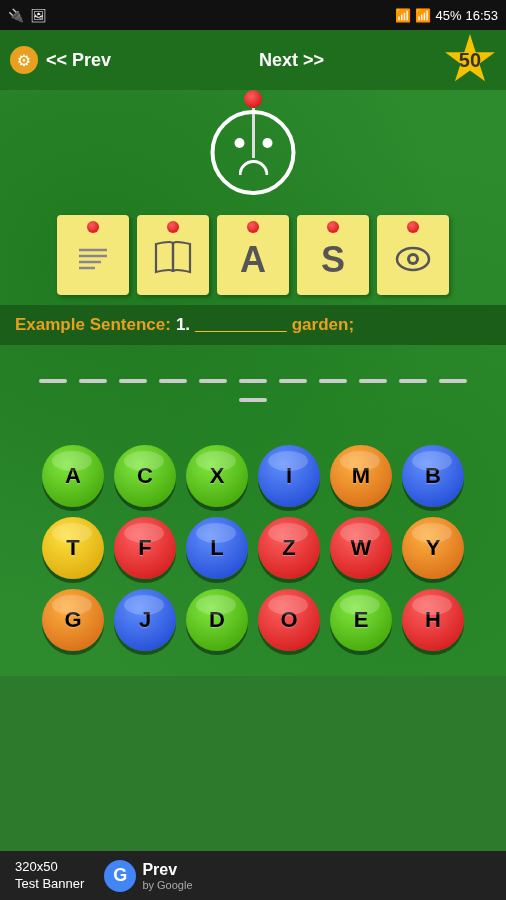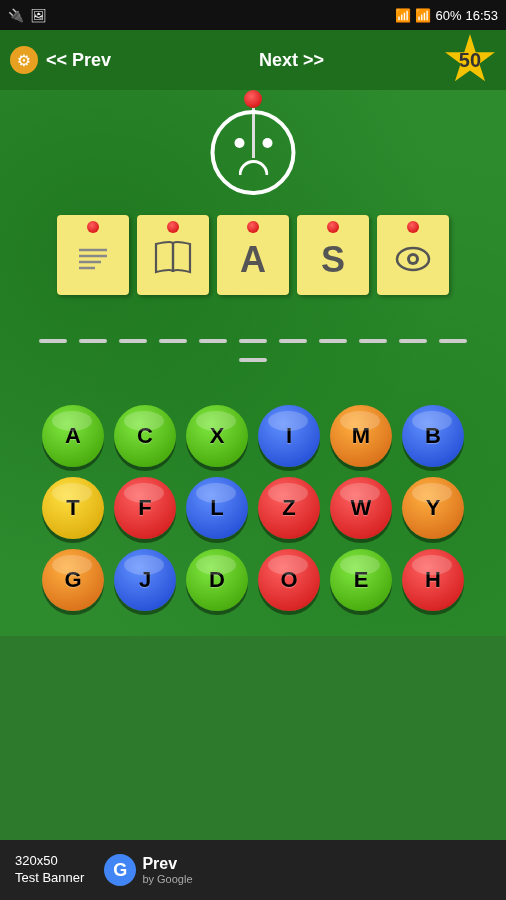--- a/index.html
+++ b/index.html
@@ -231,21 +231,21 @@
     }
     .key-yellow { background: radial-gradient(circle at 40% 30%, #ffe040, #d4a000); }
     .key-green { background: radial-gradient(circle at 40% 30%, #80e840, #3a9a00); }
     .key-red { background: radial-gradient(circle at 40% 30%, #ff6060, #cc1010); }
     .key-blue { background: radial-gradient(circle at 40% 30%, #6090ff, #1840cc); }
     .key-orange { background: radial-gradient(circle at 40% 30%, #ffb040, #d06010); }
 
     
     #ad-banner {
       width: 506px;
-      height: 60px;
+      height: 49px;
       background: #222;
       display: flex;
       align-items: center;
       padding: 0 15px;
       gap: 20px;
       position: absolute;
       bottom: 0;
     }
     .ad-text {
       color: #fff;
@@ -270,21 +270,21 @@
 <body>
 
 <div id="status-bar">
   <div class="status-left">
     <span>🔌</span>
     <span>🖼</span>
   </div>
   <div class="status-right">
     <span>📶</span>
     <span>📶</span>
-    <span>60%</span>
+    <span>45%</span>
     <span>16:53</span>
   </div>
 </div>
 
 <div id="nav-bar">
   <div class="nav-left">
     <div class="gear-icon">⚙</div>
     <span class="prev-label">&lt;&lt; Prev</span>
   </div>
   <span class="next-label">Next &gt;&gt;</span>
@@ -342,20 +342,26 @@
       <div class="card-content">
         <svg width="42" height="38" viewBox="0 0 42 38">
           <ellipse cx="21" cy="22" rx="16" ry="11" fill="none" stroke="#555" stroke-width="2.5"></ellipse>
           <circle cx="21" cy="22" r="6" fill="#555"></circle>
           <circle cx="21" cy="22" r="3" fill="#f5e87a"></circle>
         </svg>
       </div>
     </div>
   </div>
 
+  <div id="example-sentence">
+    <span>Example Sentence:</span>
+    <span style="color:#fff;">1.</span>
+    <span class="sentence-blank">________</span>
+    <span class="sentence-end">garden;</span>
+  </div>
 
   <div id="answer-area">
     <div class="answer-dash"></div>
     <div class="answer-dash"></div>
     <div class="answer-dash"></div>
     <div class="answer-dash"></div>
     <div class="answer-dash"></div>
     <div class="answer-dash"></div>
     <div class="answer-dash"></div>
     <div class="answer-dash"></div>

